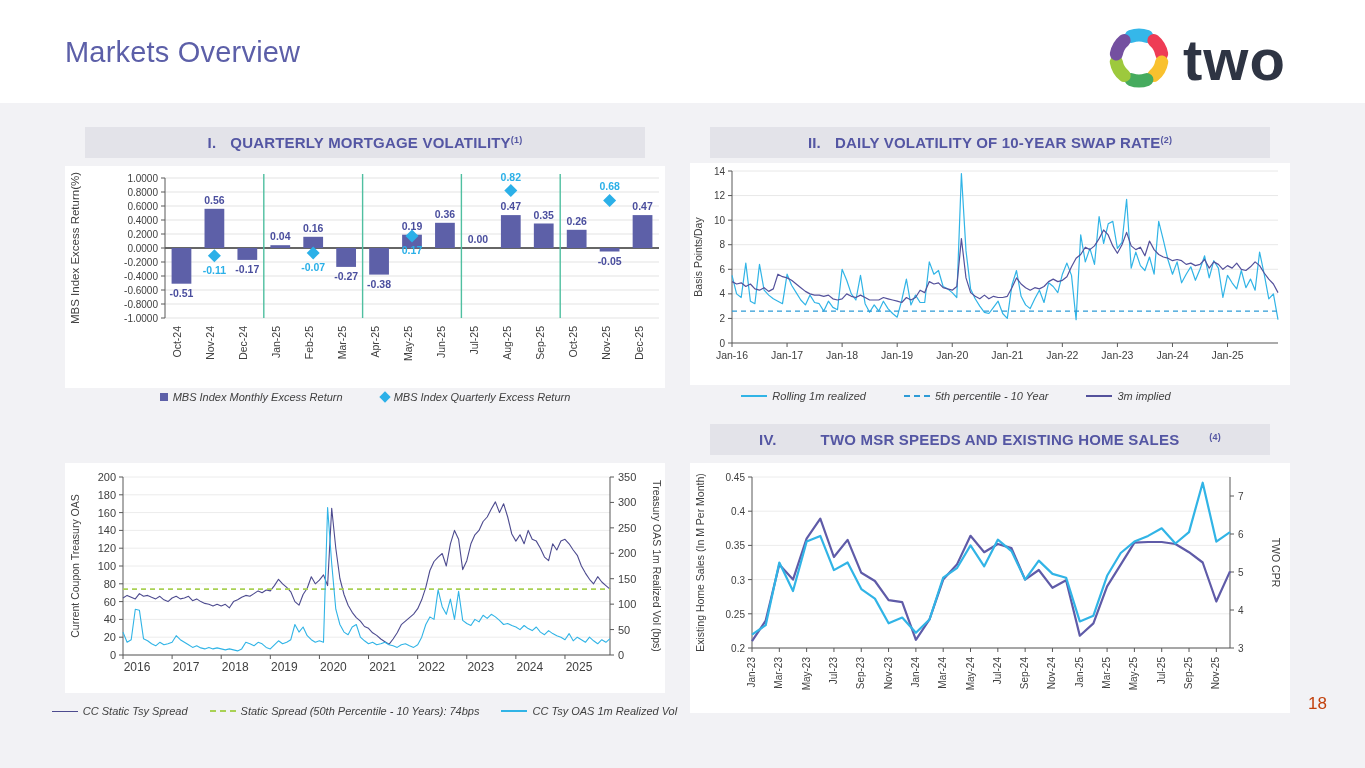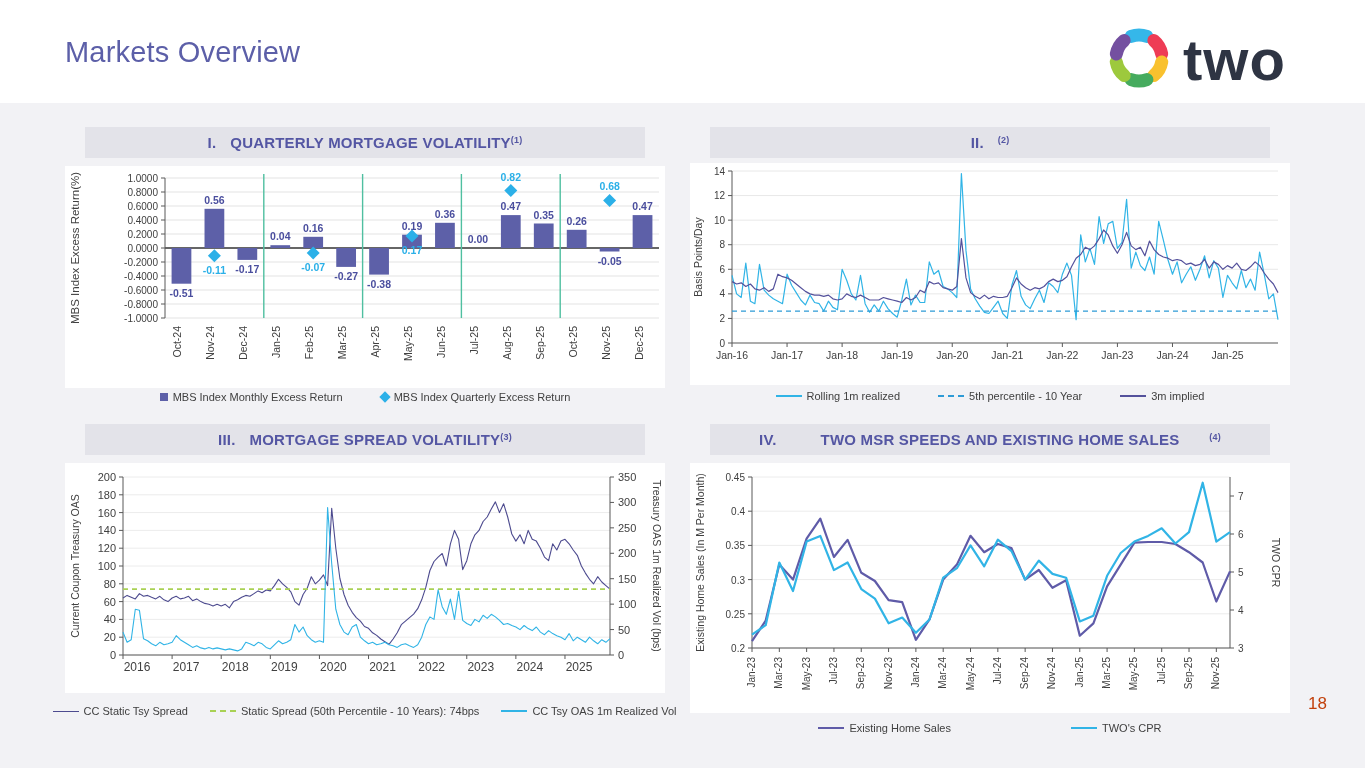--- a/index.html
+++ b/index.html
@@ -7,21 +7,21 @@
   body { font-family:"Liberation Sans", sans-serif; background:#ffffff; position:relative; overflow:hidden; }
   .slide { position:absolute; inset:0; width:1365px; height:768px; background:#ffffff; }
   .content-bg { position:absolute; left:0; top:103px; width:1365px; height:665px; background:#f2f2f5; }
   .page-title { position:absolute; left:65px; top:36px; font-size:29px; font-weight:500; color:#5c5fa8; letter-spacing:0.2px; }
   .logo { position:absolute; left:1095px; top:14px; width:215px; height:84px; }
   .panel-header { position:absolute; width:560px; height:31px; background:#e3e3e9; color:#5456a3; font-weight:bold; font-size:15px; display:flex; align-items:center; justify-content:center; letter-spacing:0.2px; }
   .panel-header .sec { margin-right:14px; }
   .panel-header sup { font-size:9px; margin-top:-6px; }
   .chart-box { position:absolute; background:#ffffff; }
   .legend-row { position:absolute; display:flex; justify-content:center; align-items:center; gap:38px; font-size:11px; color:#404040; width:100%; }
-  .legend-item { display:flex; align-items:center; gap:5px; white-space:nowrap; }
+  .legend-item { display:flex; align-items:center; gap:5px; white-space:nowrap;font-style:italic; }
   .sw-square { width:8px; height:8px; display:inline-block; }
   .sw-diamond { width:8px; height:8px; display:inline-block; transform:rotate(45deg); }
   .sw-line { width:26px; height:0; border-top-width:2px; border-top-style:solid; display:inline-block; }
   .sw-line.thin { border-top-width:1px; }
   .sw-dash { width:26px; height:0; border-top-width:2px; border-top-style:dashed; display:inline-block; }
   .page-number { position:absolute; right:38px; top:694px; font-size:17px; color:#c2410c; }
   svg text { font-family:"Liberation Sans", sans-serif; }
 </style>
 </head>
 <body>
@@ -43,26 +43,22 @@
       </svg>
   </div>
 
   <div class="panel-header" style="left:85px; top:127px;">
     <span class="sec">I.</span>
     <span>QUARTERLY MORTGAGE VOLATILITY</span>
     <sup>(1)</sup>
   </div>
   <div class="panel-header" style="left:710px; top:127px;">
     <span class="sec">II.</span>
+    <span>DAILY VOLATILITY OF 10-YEAR SWAP RATE</span>
     <sup>(2)</sup>
-  </div>
-  <div class="panel-header" style="left:85px; top:424px;">
-    <span class="sec">III.</span>
-    <span>MORTGAGE SPREAD VOLATILITY</span>
-    <sup>(3)</sup>
   </div>
   <div class="panel-header" style="left:710px; top:424px;gap:30px;">
     <span class="sec">IV.</span>
     <span>TWO MSR SPEEDS AND EXISTING HOME SALES</span>
     <sup>(4)</sup>
   </div>
 
   <div class="chart-box" style="left:65px; top:166px; width:600px; height:222px;">
     <svg id="chart0" width="600" height="222">
         <line x1="100" y1="12" x2="594" y2="12" stroke="#e3e3e3" stroke-width="1"></line>
@@ -232,21 +228,21 @@
         <text x="427.4117647058824" y="196" fill="#404040" font-size="10.5" text-anchor="middle">Jan-23</text>
         <line x1="482.47058823529414" y1="180" x2="482.47058823529414" y2="184" stroke="#595959"></line>
         <text x="482.47058823529414" y="196" fill="#404040" font-size="10.5" text-anchor="middle">Jan-24</text>
         <line x1="537.5294117647059" y1="180" x2="537.5294117647059" y2="184" stroke="#595959"></line>
         <text x="537.5294117647059" y="196" fill="#404040" font-size="10.5" text-anchor="middle">Jan-25</text>
         <path d="M42.0,112.4L46.6,130.9L51.2,134.5L55.8,100.1L60.4,138.2L64.9,140.7L69.5,101.4L74.1,127.2L78.7,132.1L83.3,135.8L87.9,138.2L92.5,140.7L97.1,111.2L101.6,122.3L106.2,129.6L110.8,137.0L115.4,141.9L120.0,132.1L124.6,139.5L129.2,140.7L133.8,148.1L138.4,138.2L142.9,144.4L147.5,146.8L152.1,106.3L156.7,117.3L161.3,130.9L165.9,137.0L170.5,112.4L175.1,140.7L179.6,149.3L184.2,141.9L188.8,148.1L193.4,138.2L198.0,145.6L202.6,150.5L207.2,154.2L211.8,137.0L216.4,116.1L220.9,141.9L225.5,132.1L230.1,139.5L234.7,139.5L239.3,98.9L243.9,111.2L248.5,107.5L253.1,123.5L257.6,125.9L262.2,129.6L266.8,134.5L271.4,10.5L276.0,87.9L280.6,125.9L285.2,135.8L289.8,143.1L294.4,149.3L298.9,150.5L303.5,144.4L308.1,138.2L312.7,150.5L317.3,155.4L321.9,122.3L326.5,107.5L331.1,133.3L335.6,141.9L340.2,145.6L344.8,135.8L349.4,127.2L354.0,139.5L358.6,119.8L363.2,123.5L367.8,129.6L372.4,111.2L376.9,100.1L381.5,112.4L386.1,156.7L390.7,71.9L395.3,98.9L399.9,85.4L404.5,101.4L409.1,53.5L413.6,80.5L418.2,60.8L422.8,58.4L427.4,85.4L432.0,79.3L436.6,36.3L441.2,105.1L445.8,89.1L450.4,102.6L454.9,107.5L459.5,94.0L464.1,111.2L468.7,58.4L473.3,76.8L477.9,96.5L482.5,111.2L487.1,98.9L491.6,119.8L496.2,111.2L500.8,103.8L505.4,117.3L510.0,106.3L514.6,92.8L519.2,114.9L523.8,97.7L528.4,105.1L532.9,134.5L537.5,112.4L542.1,119.8L546.7,125.9L551.3,107.5L555.9,124.7L560.5,116.1L565.1,127.2L569.6,89.1L574.2,111.2L578.8,135.8L583.4,130.9L588.0,156.7" stroke="#31b4e6" stroke-width="1.2" fill="none" stroke-linejoin="round" stroke-dasharray="none"></path>
         <line x1="42" y1="148.05714285714285" x2="588" y2="148.05714285714285" stroke="#2e9bd6" stroke-width="1.3" stroke-dasharray="5 4" fill="none"></line>
         <path d="M42.0,118.6L46.6,121.0L51.2,119.8L55.8,123.5L60.4,121.0L64.9,125.9L69.5,127.2L74.1,124.7L78.7,128.4L83.3,125.9L87.9,111.2L92.5,113.7L97.1,114.9L101.6,117.3L106.2,121.0L110.8,124.7L115.4,128.4L120.0,130.9L124.6,132.1L129.2,132.1L133.8,133.3L138.4,132.1L142.9,135.8L147.5,137.0L152.1,135.8L156.7,130.9L161.3,133.3L165.9,134.5L170.5,132.1L175.1,134.5L179.6,137.0L184.2,137.0L188.8,137.0L193.4,134.5L198.0,135.8L202.6,137.0L207.2,138.2L211.8,139.5L216.4,134.5L220.9,137.0L225.5,134.5L230.1,127.2L234.7,129.6L239.3,118.6L243.9,121.0L248.5,119.8L253.1,124.7L257.6,125.9L262.2,127.2L266.8,123.5L271.4,75.6L276.0,114.9L280.6,129.6L285.2,133.3L289.8,135.8L294.4,132.1L298.9,135.8L303.5,133.3L308.1,134.5L312.7,134.5L317.3,133.3L321.9,124.7L326.5,114.9L331.1,121.0L335.6,124.7L340.2,127.2L344.8,124.7L349.4,125.9L354.0,123.5L358.6,118.6L363.2,116.1L367.8,118.6L372.4,117.3L376.9,113.7L381.5,103.8L386.1,95.2L390.7,91.5L395.3,84.2L399.9,86.6L404.5,82.9L409.1,75.6L413.6,67.0L418.2,71.9L422.8,82.9L427.4,90.3L432.0,81.7L436.6,69.4L441.2,82.9L445.8,86.6L450.4,84.2L454.9,92.8L459.5,78.0L464.1,86.6L468.7,91.5L473.3,94.0L477.9,95.2L482.5,97.7L487.1,96.5L491.6,97.7L496.2,101.4L500.8,100.1L505.4,102.6L510.0,101.4L514.6,96.5L519.2,105.1L523.8,98.9L528.4,101.4L532.9,106.3L537.5,102.6L542.1,105.1L546.7,100.1L551.3,106.3L555.9,107.5L560.5,103.8L565.1,98.9L569.6,102.6L574.2,110.0L578.8,116.1L583.4,121.0L588.0,129.6" stroke="#54519b" stroke-width="1.2" fill="none" stroke-linejoin="round" stroke-dasharray="none"></path>
       </svg>
   </div>
-  <div class="legend-row" style="left:690px; top:390px; width:600px;" id="legend1">
+  <div class="legend-row" style="left:656px; top:390px; width:600px;" id="legend1">
       <div class="legend-item">
         <span class="sw-line" style="border-top-color: rgb(49, 180, 230);"></span>
         <span>Rolling 1m realized</span>
       </div>
       <div class="legend-item">
         <span class="sw-dash" style="border-top-color: rgb(46, 155, 214);"></span>
         <span>5th percentile - 10 Year</span>
       </div>
       <div class="legend-item">
         <span class="sw-line" style="border-top-color: rgb(84, 81, 155);"></span>
@@ -418,25 +414,15 @@
         <line x1="471.7142857142857" y1="185" x2="471.7142857142857" y2="189" stroke="#595959"></line>
         <text transform="translate(474.7142857142857,194) rotate(-90)" text-anchor="end" font-size="10" fill="#404040">Jul-25</text>
         <line x1="499.0285714285714" y1="185" x2="499.0285714285714" y2="189" stroke="#595959"></line>
         <text transform="translate(502.0285714285714,194) rotate(-90)" text-anchor="end" font-size="10" fill="#404040">Sep-25</text>
         <line x1="526.3428571428572" y1="185" x2="526.3428571428572" y2="189" stroke="#595959"></line>
         <text transform="translate(529.3428571428572,194) rotate(-90)" text-anchor="end" font-size="10" fill="#404040">Nov-25</text>
         <path d="M62.0,178.2L75.7,157.6L89.3,101.6L103.0,116.6L116.6,75.6L130.3,55.7L143.9,94.0L157.6,76.9L171.3,109.8L184.9,118.0L198.6,137.1L212.2,139.2L225.9,176.8L239.5,156.3L253.2,116.6L266.9,101.6L280.5,72.8L294.2,89.2L307.8,81.0L321.5,85.1L335.1,116.6L348.8,107.0L362.5,124.8L376.1,117.3L389.8,172.7L403.4,160.4L417.1,123.4L430.7,101.6L444.4,79.7L458.1,79.0L471.7,79.0L485.4,81.0L499.0,89.2L512.7,99.5L526.3,138.5L540.0,108.4" stroke="#5f5ba8" stroke-width="2.2" fill="none" stroke-linejoin="round" stroke-dasharray="none"></path>
         <path d="M62.0,171.7L75.7,162.2L89.3,99.5L103.0,128.0L116.6,78.6L130.3,72.9L143.9,107.1L157.6,99.5L171.3,126.1L184.9,135.6L198.6,160.3L212.2,154.6L225.9,169.8L239.5,156.5L253.2,114.7L266.9,105.2L280.5,82.4L294.2,103.3L307.8,76.7L321.5,88.1L335.1,116.6L348.8,97.6L362.5,110.9L376.1,114.7L389.8,158.4L403.4,152.7L417.1,112.8L430.7,90.0L444.4,78.6L458.1,72.9L471.7,65.3L485.4,80.5L499.0,69.1L512.7,19.7L526.3,78.6L540.0,69.1" stroke="#31b4e6" stroke-width="2.2" fill="none" stroke-linejoin="round" stroke-dasharray="none"></path>
       </svg>
   </div>
-  <div class="legend-row" style="left:690px; top:722px; width:600px; gap:120px;" id="legend3">
-      <div class="legend-item">
-        <span class="sw-line" style="border-top-color: rgb(95, 91, 168);"></span>
-        <span>Existing Home Sales</span>
-      </div>
-      <div class="legend-item">
-        <span class="sw-line" style="border-top-color: rgb(49, 180, 230);"></span>
-        <span>TWO's CPR</span>
-      </div>
-    </div>
 
   <div class="page-number">18</div>
 </div>
 
 </body></html>

